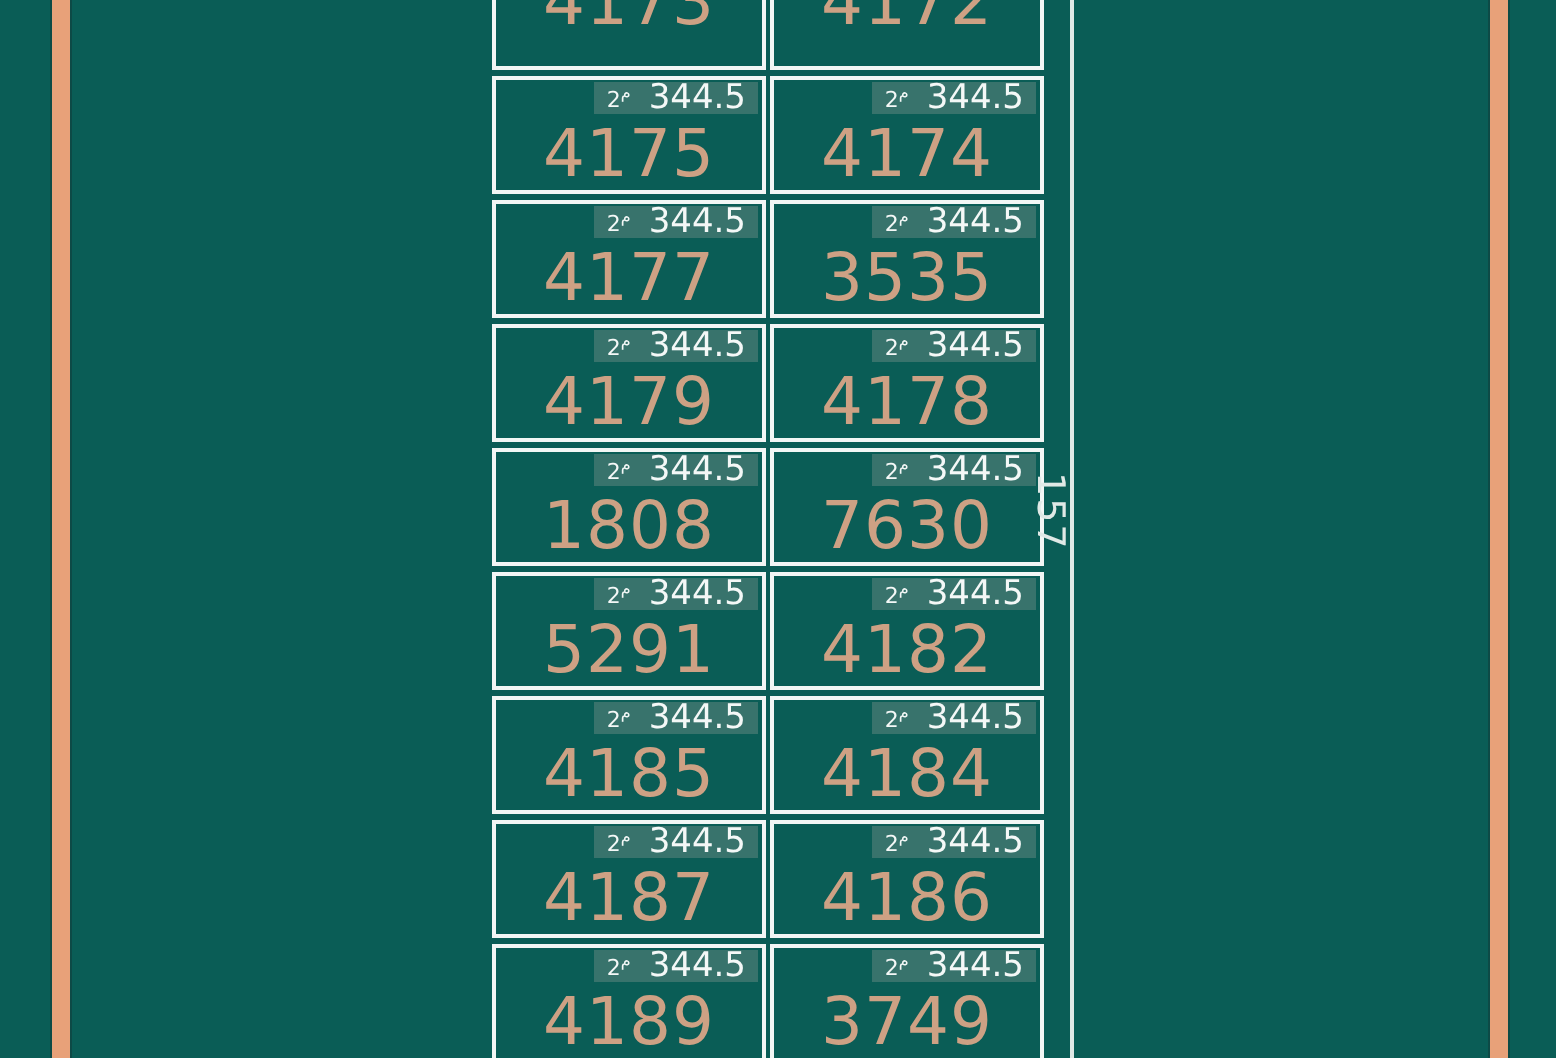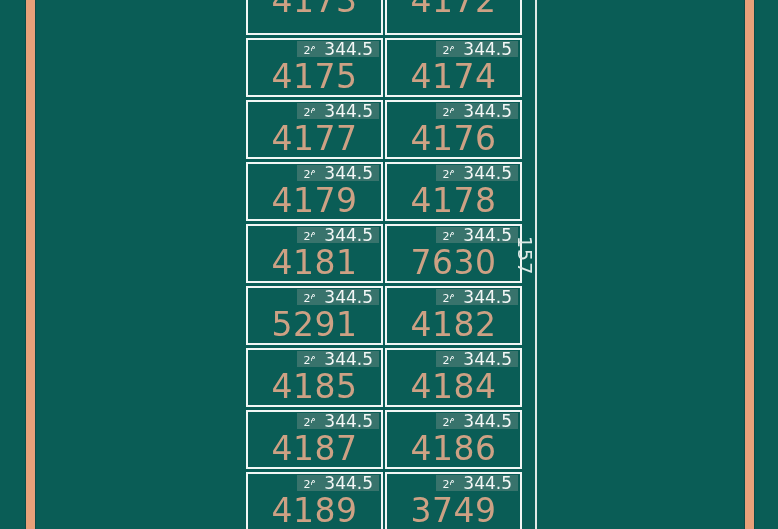--- a/index.html
+++ b/index.html
@@ -128,21 +128,21 @@
           <span class="unit"><span>2</span><sup>م</sup></span>
           <span class="area">344.5</span>
         </div>
         <div class="parcel-number">4177</div>
       </div>
       <div class="parcel">
         <div class="parcel-label">
           <span class="unit"><span>2</span><sup>م</sup></span>
           <span class="area">344.5</span>
         </div>
-        <div class="parcel-number">4176</div>
+        <div class="parcel-number">3535</div>
       </div>
     </div>
 
     <div class="parcel-row">
       <div class="parcel">
         <div class="parcel-label">
           <span class="unit"><span>2</span><sup>م</sup></span>
           <span class="area">344.5</span>
         </div>
         <div class="parcel-number">4179</div>
@@ -155,21 +155,21 @@
         <div class="parcel-number">4178</div>
       </div>
     </div>
 
     <div class="parcel-row">
       <div class="parcel">
         <div class="parcel-label">
           <span class="unit"><span>2</span><sup>م</sup></span>
           <span class="area">344.5</span>
         </div>
-        <div class="parcel-number">4181</div>
+        <div class="parcel-number">1808</div>
       </div>
       <div class="parcel">
         <div class="parcel-label">
           <span class="unit"><span>2</span><sup>م</sup></span>
           <span class="area">344.5</span>
         </div>
         <div class="parcel-number">7630</div>
       </div>
     </div>
 

